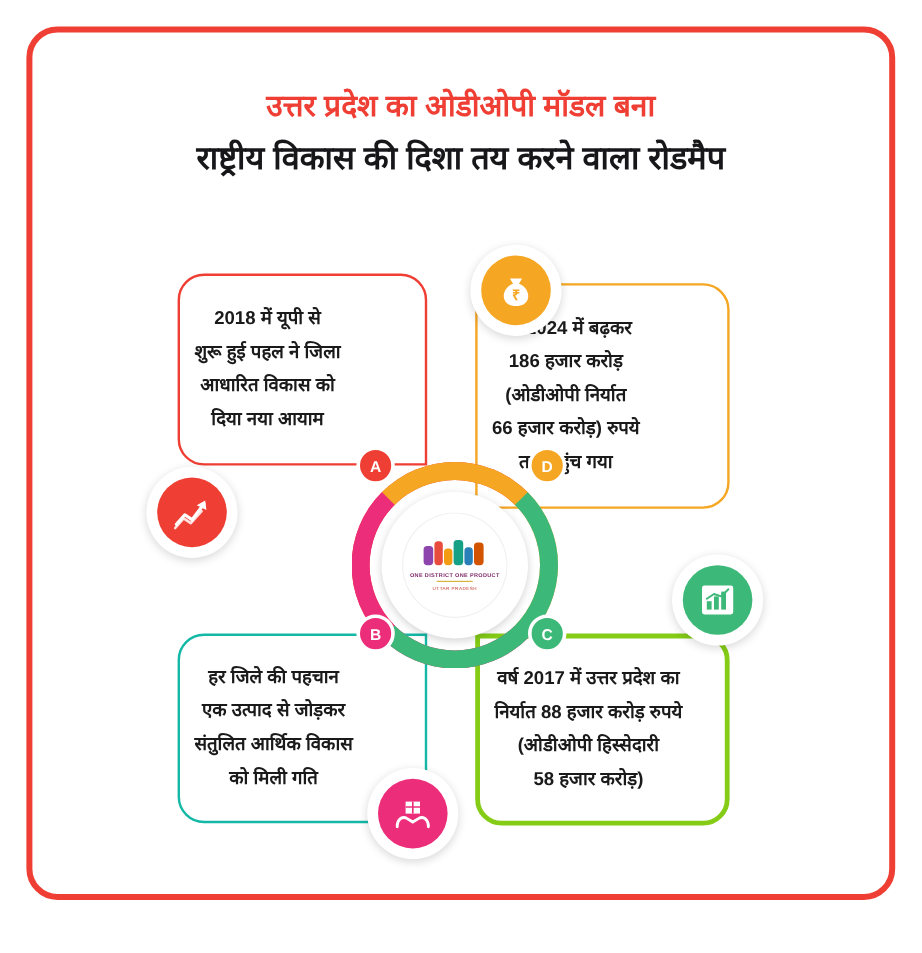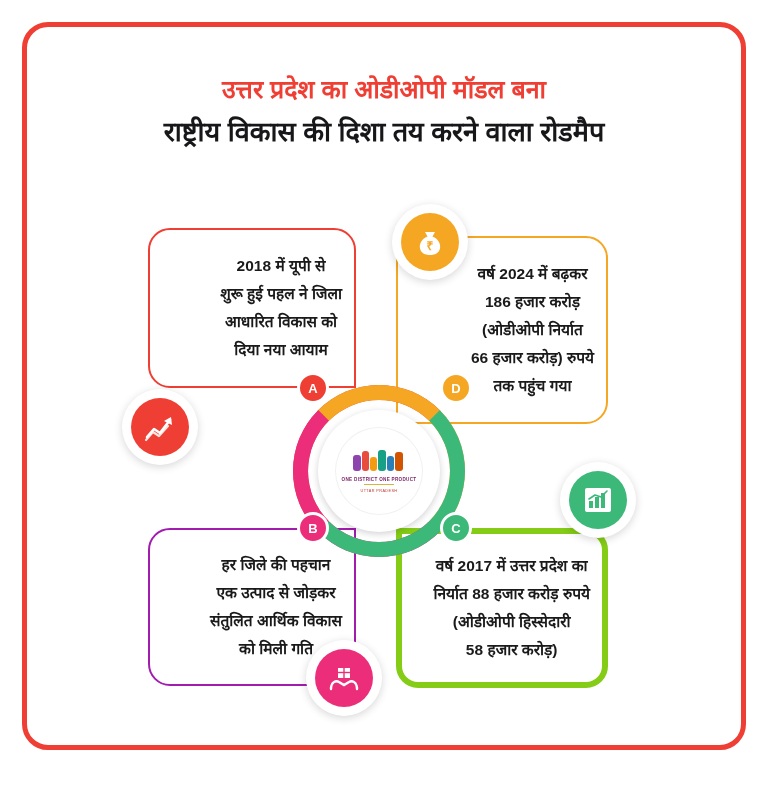--- a/index.html
+++ b/index.html
@@ -171,35 +171,35 @@
     width: 212px;
     height: 188px;
     border: 2px solid #f5a623;
     border-radius: 22px 22px 22px 0;
   }
   .card-b {
     left: 148px;
     top: 528px;
     width: 208px;
     height: 158px;
-    border: 2px solid #a21caf;
+    border: 2px solid #14b8a6;
     border-radius: 22px 0 22px 22px;
   }
   .card-c {
     left: 396px;
     top: 528px;
     width: 212px;
     height: 160px;
-    border: 6px solid #84cc16;
+    border: 4px solid #84cc16;
     border-radius: 0 22px 22px 22px;
   }
   .card-inner {
     display: flex;
     align-items: center;
-    justify-content: flex-end;
+    justify-content: flex-start;
     height: 100%;
   }
   .card-text {
     display: block;
     white-space: pre-line;
   }
 
   
   .icon-circle {
     position: absolute;

